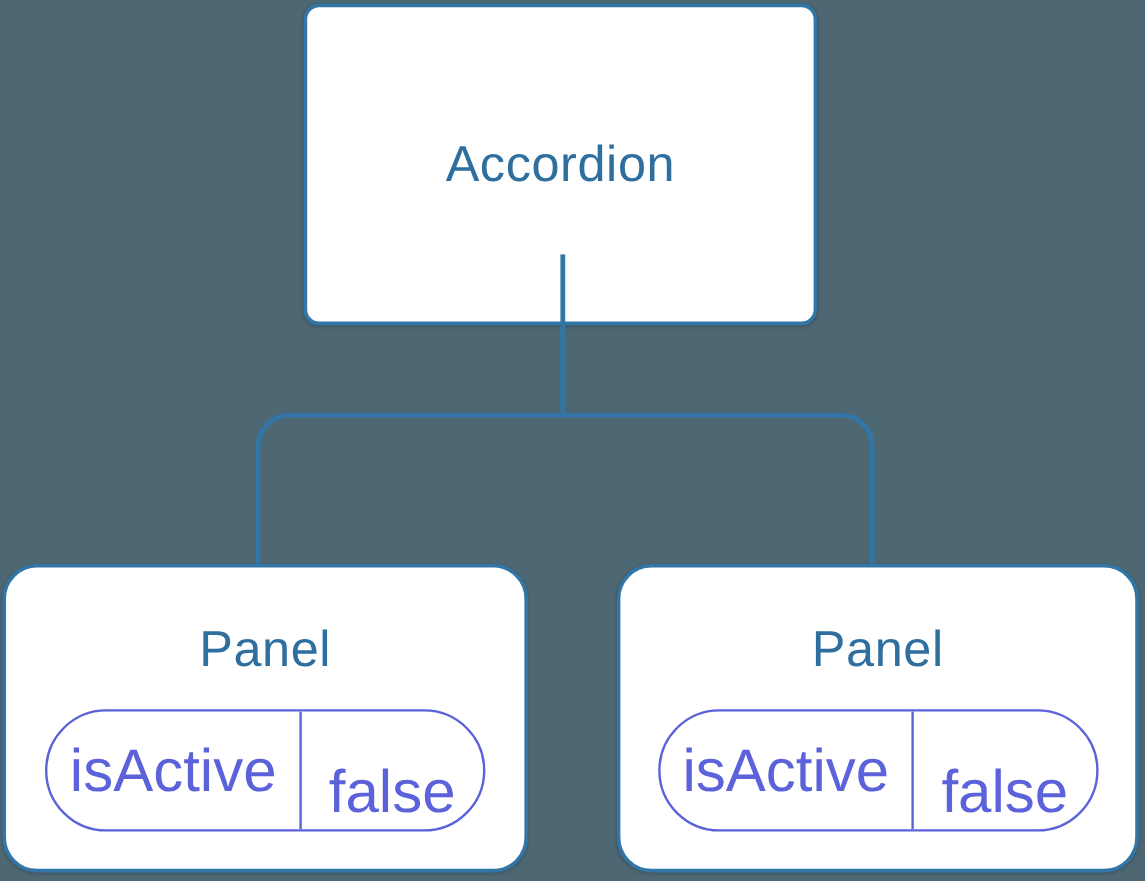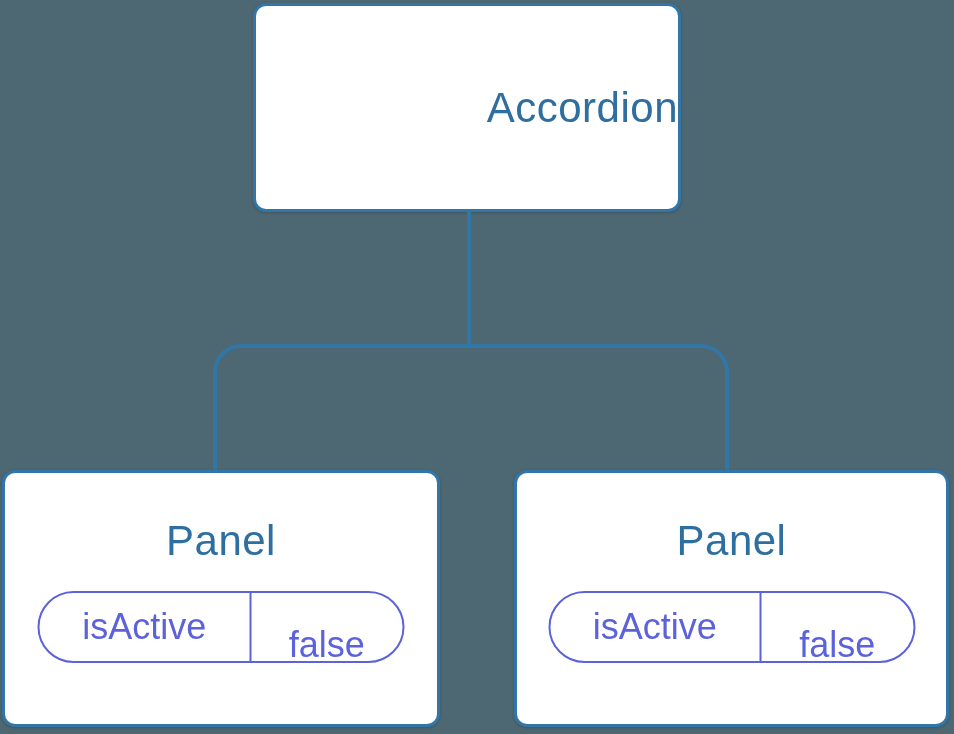--- a/index.html
+++ b/index.html
@@ -23,22 +23,22 @@
   }
   .node {
     position: absolute;
     background: var(--node-fill);
     border: 3px solid var(--line);
     border-radius: 13px;
     box-shadow: 0 1px 3px rgba(0,0,0,0.18);
   }
   .node-root {
     left: 253px; top: 3px;
-    width: 428px; height: 209px;
-    display: flex; align-items: center; justify-content: flex-end;
+    width: 428px; height: 268px;
+    display: flex; align-items: center; justify-content: center;
   }
   .node-title {
     color: var(--node-title);
     font-size: 42px;
     letter-spacing: 0.5px;
   }
   .edge-vertical {
     position: absolute;
     left: 467px; top: 212px;
     width: 4px; height: 132px;
@@ -50,39 +50,40 @@
     width: 516px; height: 126px;
     border-top: 4px solid var(--line);
     border-left: 4px solid var(--line);
     border-right: 4px solid var(--line);
     border-bottom: none;
     border-radius: 28px 28px 0 0;
   }
   .node-panel {
     top: 470px;
     height: 257px;
+    border-radius: 29px;
   }
   .node-panel-left  { left: 2px;   width: 438px; }
   .node-panel-right { left: 514px; width: 435px; }
   .panel-title {
     position: absolute;
     top: 44px; left: 0; right: 0;
     text-align: center;
   }
   .state-pill {
     position: absolute;
     top: 118px; left: 50%;
     transform: translateX(-50%);
-    width: 367px; height: 72px;
+    width: 367px; height: 102px;
     border: 2px solid var(--state);
     border-radius: 51px;
     display: flex;
     align-items: stretch;
     color: var(--state);
-    font-size: 36px;
+    font-size: 50px;
     background: var(--node-fill);
   }
   .state-key {
     width: 58.3%;
     border-right: 2px solid var(--state);
     display: flex; align-items: center; justify-content: center;
   }
   .state-value {
     flex: 1;
     display: flex; align-items: center; justify-content: center; margin-top: 36px;

